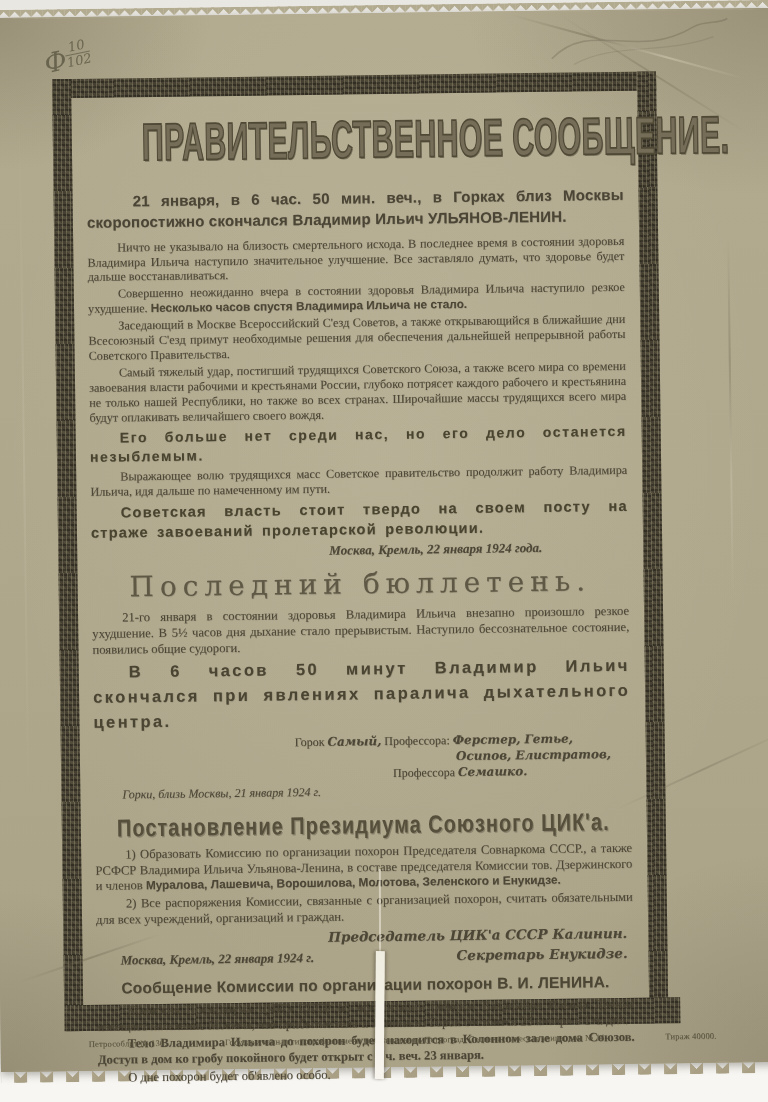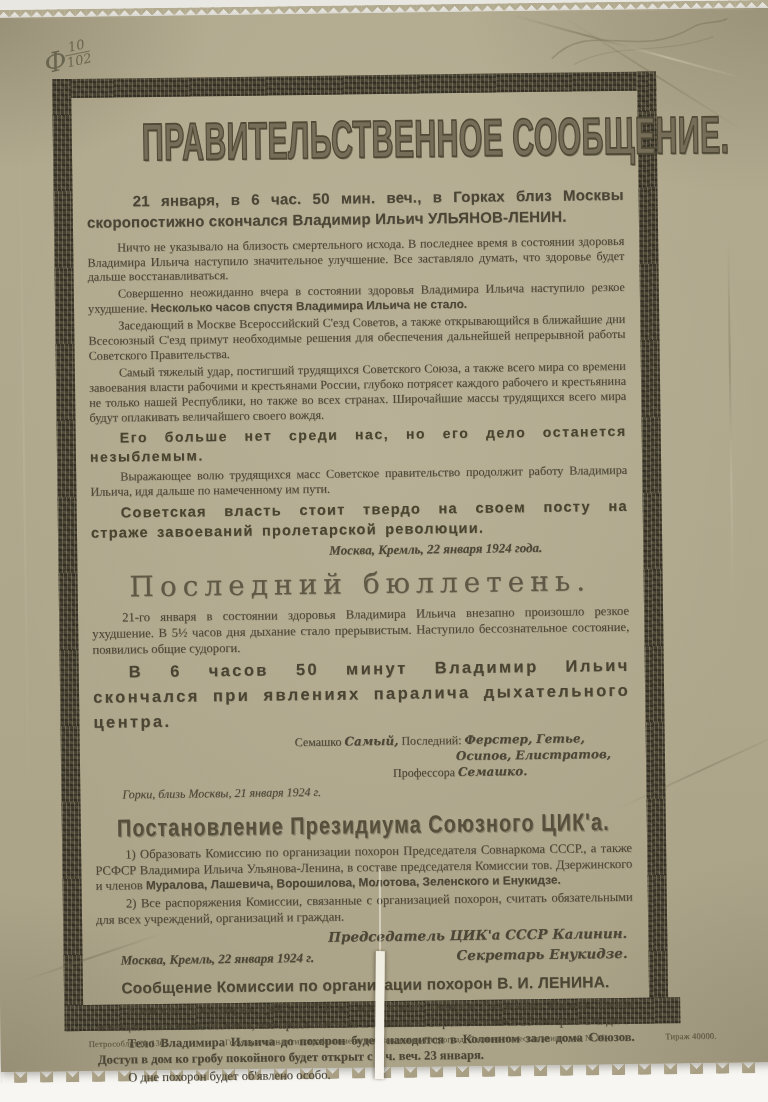--- a/index.html
+++ b/index.html
@@ -197,21 +197,21 @@
     <p class="pb">Его больше нет среди нас, но его дело останется незыблемым.</p>
     <p class="p">Выражающее волю трудящихся масс Советское правительство продолжит работу Владимира Ильича, идя дальше по намеченному им пути.</p>
     <p class="pb pb2">Советская власть стоит твердо на своем посту на страже завоеваний пролетарской революции.</p>
     <p class="dateline">Москва, Кремль, 22 января 1924 года.</p>
 
     <h2 class="h-bulletin">Последний бюллетень.</h2>
     <p class="p p2">21-го января в состоянии здоровья Владимира Ильича внезапно произошло резкое ухудшение. В 5½ часов дня дыхание стало прерывистым. Наступило бессознательное состояние, появились общие судороги.</p>
     <p class="death">В 6 часов 50 минут Владимир Ильич скончался при явлениях паралича дыхательного центра.</p>
 
     <div class="docs">
-      <div><span>Семашко </span><span class="nm">Самый,</span><span>  Последний: </span><span class="nm">Ферстер, Гетье,</span></div>
+      <div><span>Горок </span><span class="nm">Самый,</span><span>  Профессора: </span><span class="nm">Ферстер, Гетье,</span></div>
       <div class="docs-l2 nm">Осипов, Елистратов,</div>
       <div class="docs-l3"><span>Профессора </span><span class="nm">Семашко.</span></div>
     </div>
     <p class="dl-left">Горки, близь Москвы, 21 января 1924 г.</p>
 
     <h2 class="h-decree">Постановление Президиума Союзного ЦИК'а.</h2>
     <p class="p p2"><span>1) Образовать Комиссию по организации похорон Председателя Совнаркома СССР., а также РСФСР Владимира Ильича Ульянова-Ленина, в составе председателя Комиссии тов. Дзержинского и членов </span><span class="bseg">Муралова, Лашевича, Ворошилова, Молотова, Зеленского и Енукидзе.</span></p>
     <p class="p p2">2) Все распоряжения Комиссии, связанные с организацией похорон, считать обязательными для всех учреждений, организаций и граждан.</p>
 
     <div class="sigrow">

